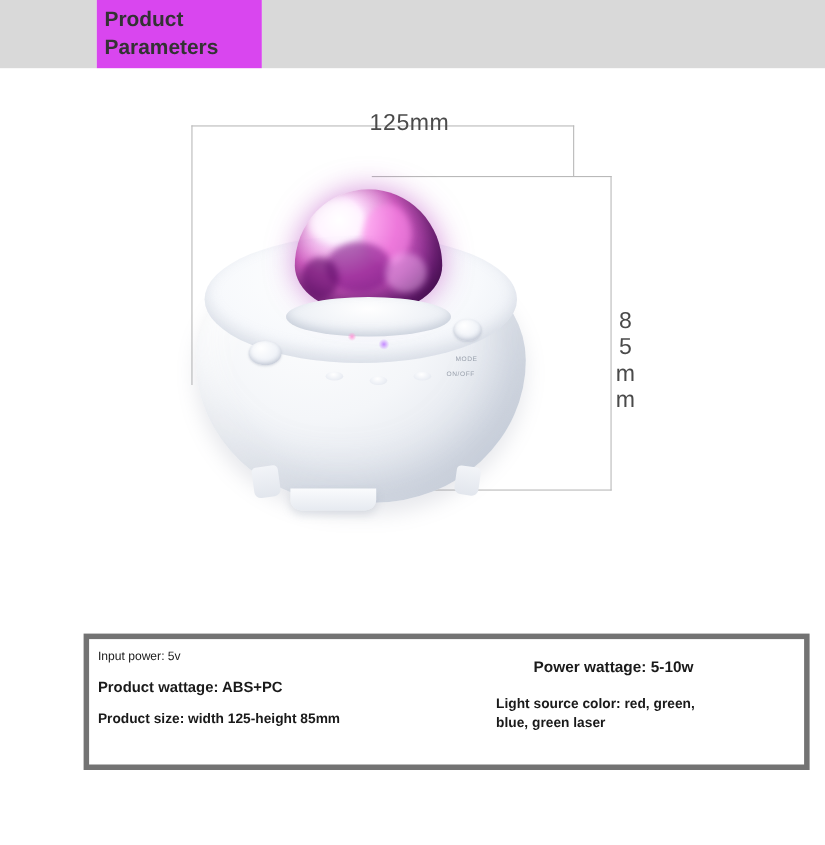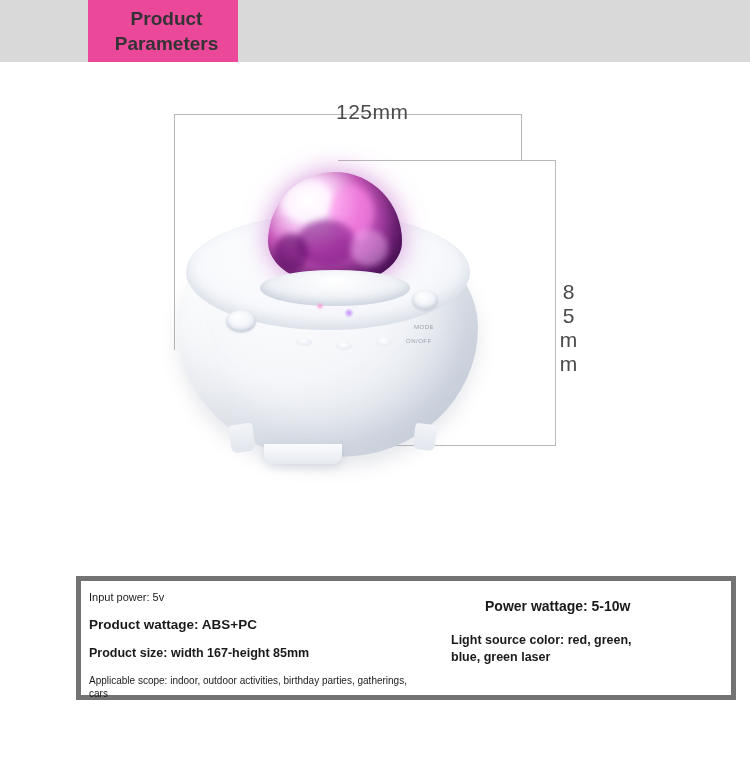--- a/index.html
+++ b/index.html
@@ -38,29 +38,28 @@
     width: 512px;
     height: 62px;
     background: #d9d9d9;
   }
   #header-title {
     position: absolute;
     left: 88px;
     top: 0;
     width: 150px;
     height: 62px;
-    background: #ec4899;
+    background: #d946ef;
     color: #333333;
     font-size: 19px;
     font-weight: bold;
     line-height: 25px;
     padding: 6px 0 0 7px;
     box-sizing: border-box;
     white-space: pre-line;
-    text-align: center;
   }
 
   
   #figure-area {
     position: absolute;
     left: 0;
     top: 62px;
     width: 750px;
     height: 500px;
   }
@@ -308,20 +307,19 @@
     <div id="foot-left"></div>
     <div id="foot-right"></div>
     <div id="stand"></div>
   </div>
 </div>
 
 <div id="spec-table">
   <div id="spec-col-left">
     <div class="spec-line" id="spec-input-power">Input power: 5v</div>
     <div class="spec-line" id="spec-material">Product wattage: ABS+PC</div>
-    <div class="spec-line" id="spec-size">Product size: width 167-height 85mm</div>
-    <div class="spec-line" id="spec-scope">Applicable scope: indoor, outdoor activities, birthday parties, gatherings, cars</div>
+    <div class="spec-line" id="spec-size">Product size: width 125-height 85mm</div>
   </div>
   <div id="spec-col-right">
     <div class="spec-line" id="spec-wattage">Power wattage: 5-10w</div>
     <div class="spec-line" id="spec-light-color">Light source color: red, green, blue, green laser</div>
   </div>
 </div>
 
 </body></html>

